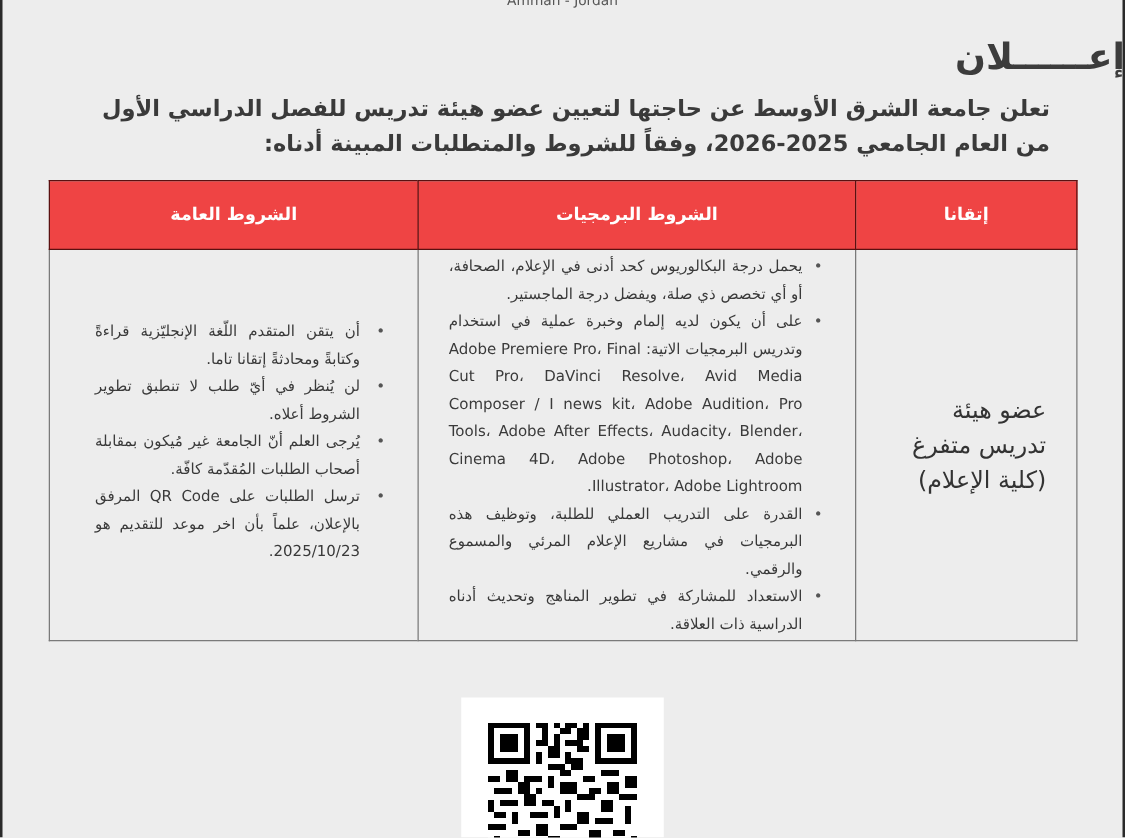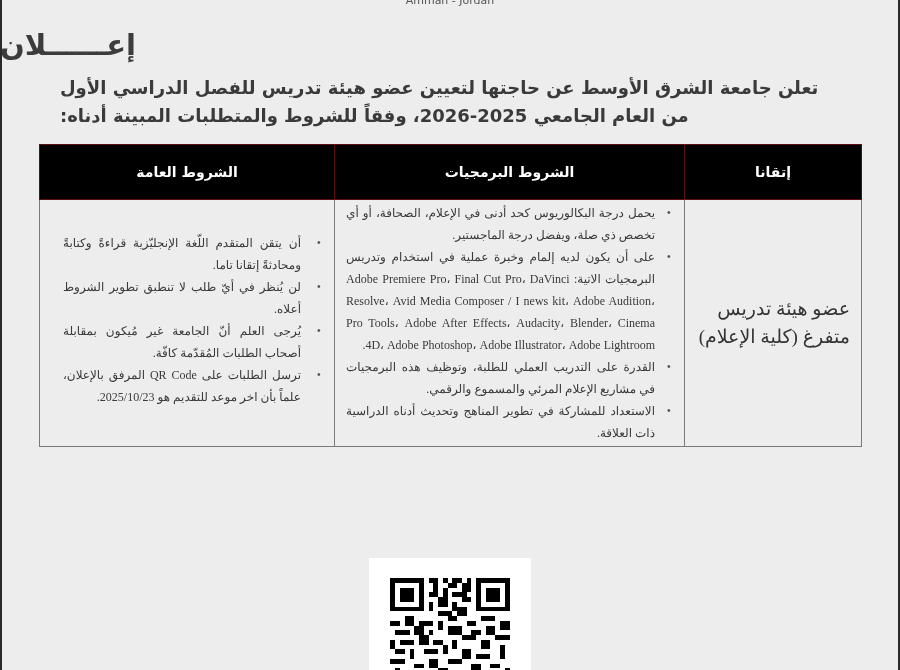--- a/index.html
+++ b/index.html
@@ -13,43 +13,42 @@
   .page-frame {
     position: absolute; left: 0; top: 0; width: 900px; height: 670px;
     border-left: 2px solid #2a2a2a; border-right: 2px solid #2a2a2a;
     box-sizing: border-box;
   }
   .city {
     position: absolute; top: -6px; left: 0; width: 900px; text-align: center;
     font-size: 11px; color: #555;
   }
   .title {
-    position: absolute; top: 28px; left: 0; width: 900px; text-align: left;
+    position: absolute; top: 28px; left: 0; width: 900px; text-align: right;
     font-size: 29px; font-weight: bold; color: #3c3c3c;
     direction: rtl;
   }
   .intro {
-    position: absolute; top: 74px; left: 60px; width: 780px; text-align: left;
+    position: absolute; top: 74px; left: 60px; width: 780px; text-align: right;
     font-size: 18px; font-weight: bold; line-height: 28px; color: #3a3a3a;
     direction: rtl;
   }
   table.ad-table {
     position: absolute; left: 39px; top: 144px; width: 822px;
     border-collapse: collapse; direction: rtl;
     table-layout: fixed;
   }
   .ad-table th {
-    background: #000000; color: #fff; font-weight: bold;
+    background: #ef4444; color: #fff; font-weight: bold;
     font-size: 14px; height: 52px; border: 1px solid #5a1010;
   }
   .ad-table td {
     border: 1px solid #7a7a7a; vertical-align: top;
     font-size: 12px; line-height: 22px; color: #3a3a3a;
-    padding: 2px 11px;
-    font-family: Liberation Serif, serif;
+    padding: 2px 24px;
   }
   .col-job { width: 177px; }
   .col-req { width: 350px; }
   .col-gen { width: 295px; }
   .job-cell {
     vertical-align: middle !important; 
     font-size: 19px !important; line-height: 28px !important; color: #333 !important;
   }
   ul.items { margin: 0; padding: 0 18px 0 0; list-style: none; }
   ul.items li { position: relative; text-align: justify; text-align-last: right; }

